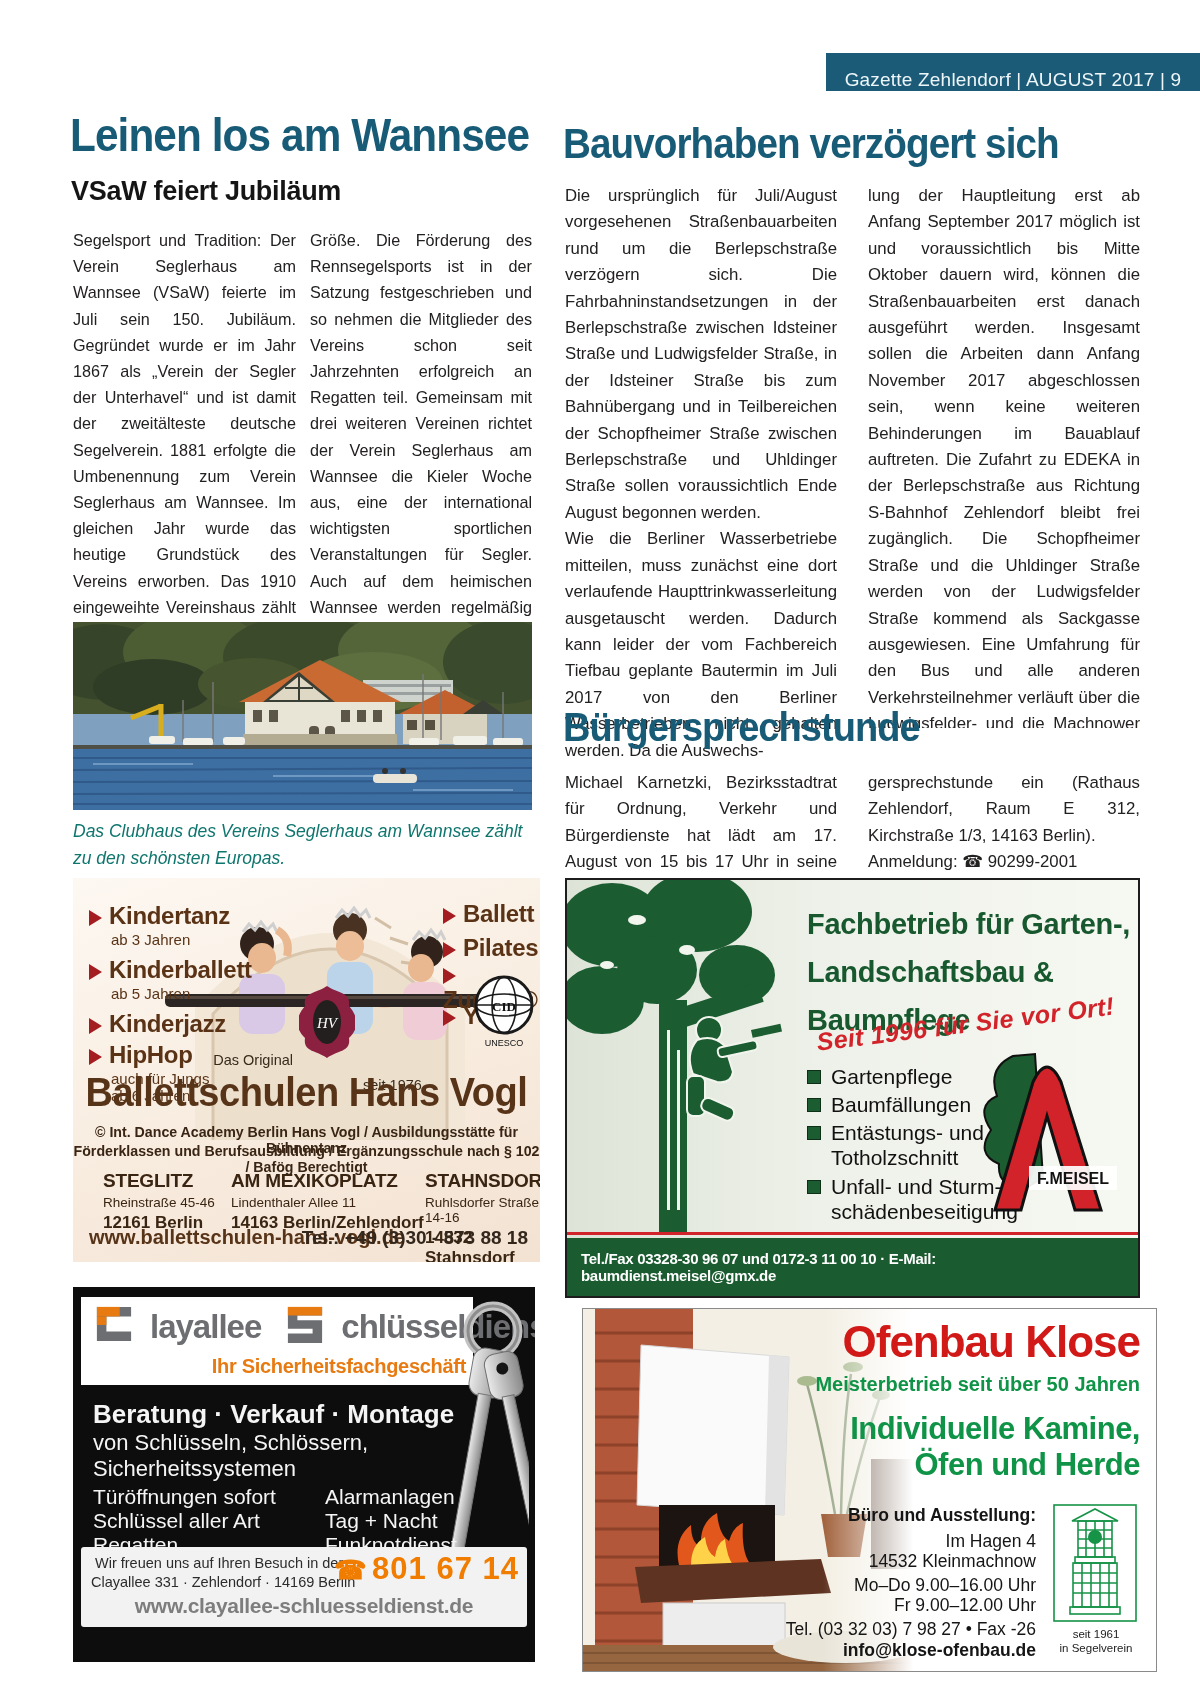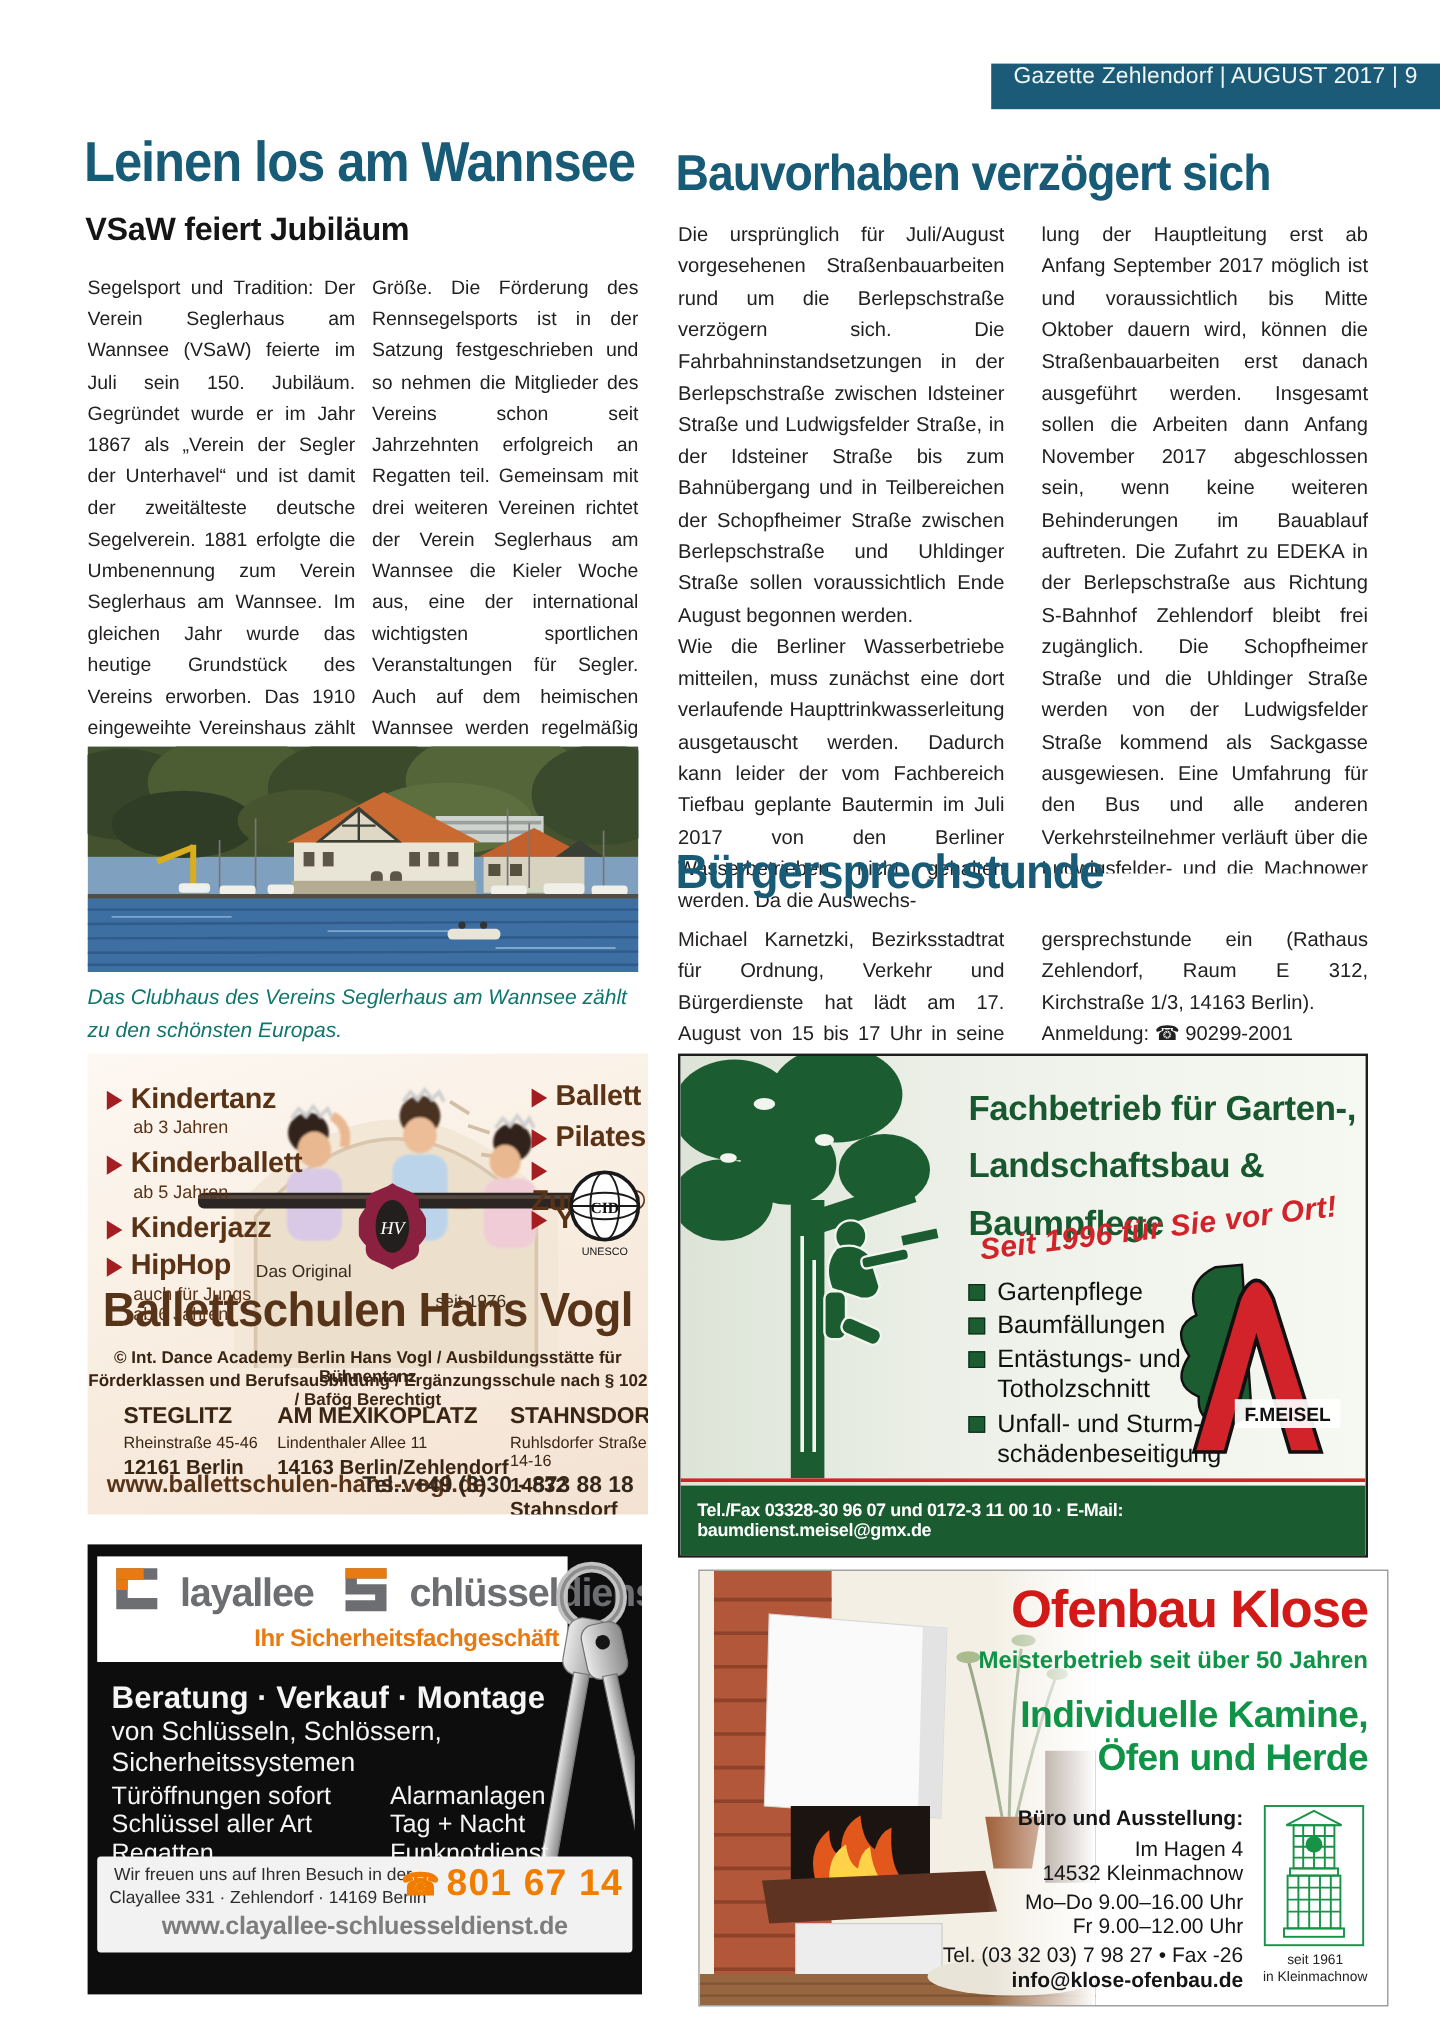--- a/index.html
+++ b/index.html
@@ -3,21 +3,21 @@
 <meta charset="utf-8">
 <style>
   html,body{margin:0;padding:0;background:#e9e9e9;}
   .page{position:relative;width:1200px;height:1697px;background:#ffffff;margin:0 auto;
         font-family:"Liberation Sans",sans-serif;color:#231f1f;overflow:hidden;}
   .abs{position:absolute;}
   .preline{white-space:pre-line;}
 
   
   .header-bar{left:826px;top:53px;width:374px;height:38px;background:#1b5b77;color:#eef6fa;
-              display:flex;align-items:flex-start;justify-content:center;font-size:19px;letter-spacing:.2px;}
+              display:flex;align-items:flex-end;justify-content:center;font-size:19px;letter-spacing:.2px;}
 
   
   .hl{color:#175b77;font-weight:bold;transform-origin:left top;line-height:1.05;letter-spacing:-1px;}
   .hl-wannsee{left:70px;top:110px;font-size:47px;transform:scaleX(.9);}
   .hl-bau{left:563px;top:122px;font-size:42px;transform:scaleX(.92);}
   .hl-sprech{left:563px;top:706px;font-size:40px;transform:scaleX(.95);}
   .subhead{left:71px;top:176px;font-size:27px;font-weight:bold;color:#151515;letter-spacing:-.3px;}
 
   
   .bodycol{font-size:16.8px;line-height:26.4px;text-align:justify;color:#232020;overflow:hidden;}
@@ -499,17 +499,17 @@
           <line x1="48" y1="60" x2="48" y2="104"></line>
           <line x1="57" y1="60" x2="57" y2="104"></line>
         <line x1="21" y1="70" x2="65" y2="70"></line>
           <line x1="21" y1="80" x2="65" y2="80"></line>
           <line x1="21" y1="90" x2="65" y2="90"></line>
         <rect x="18" y="104" width="50" height="7"></rect>
       </g>
     </svg>
     <div class="abs k-logo-cap">
       <div>seit 1961</div>
-      <div>in Kleinmachnow</div>
+      <div>in Segelverein</div>
     </div>
   </div>
 
 </div>
 
 </body></html>

